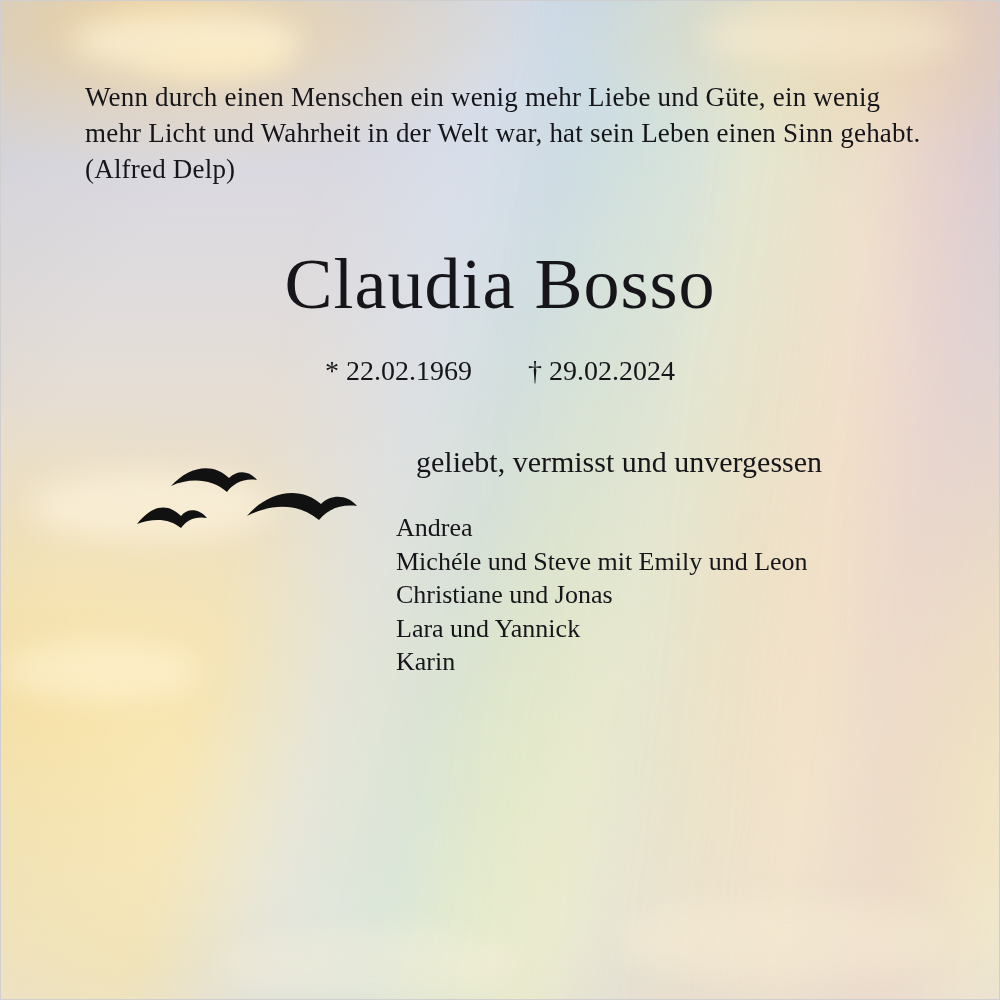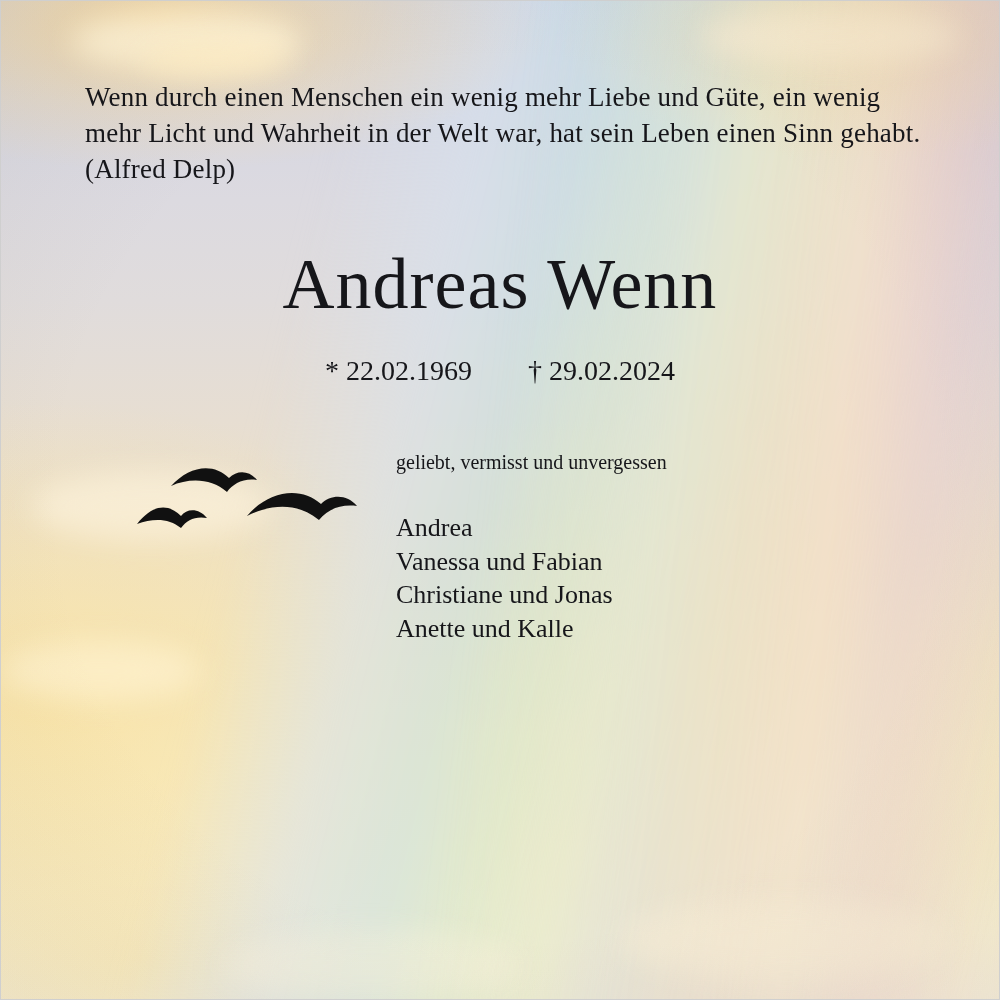--- a/index.html
+++ b/index.html
@@ -133,23 +133,23 @@
     left: 0;
     right: 0;
     top: 352px;
     text-align: center;
     font-size: 28px;
     line-height: 36px;
   }
   .dates .gap { display: inline-block; width: 42px; }
   .dedication {
     position: absolute;
-    left: 395px;
+    left: 415px;
     top: 444px;
-    font-size: 20px;
+    font-size: 30px;
     line-height: 34px;
   }
   .mourners {
     position: absolute;
     left: 395px;
     top: 510px;
     font-size: 26px;
     line-height: 33.5px;
   }
   .mourners div { white-space: nowrap; }
@@ -185,37 +185,38 @@
   <div class="cloud c4"></div>
   <div class="cloud c5"></div>
   <div class="cloud c6"></div>
   <div class="cloud c7"></div>
   <div class="vignette"></div>
 
   <div class="content">
 
     <div class="quote">Wenn durch einen Menschen ein wenig mehr Liebe und Güte, ein wenig mehr Licht und Wahrheit in der Welt war, hat sein Leben einen Sinn gehabt. (Alfred Delp)</div>
 
-    <div class="name">Andreas Wenn</div>
+    <div class="name">Claudia Bosso</div>
 
     <div class="dates">
       <span>*</span>
       <span>22.02.1969</span>
       <span class="gap"></span>
       <span>†</span>
       <span>29.02.2024</span>
     </div>
 
     <div class="dedication">geliebt, vermisst und unvergessen</div>
 
     <div class="mourners">
       <div>Andrea</div>
-      <div>Vanessa und Fabian</div>
+      <div>Michéle und Steve mit Emily und Leon</div>
       <div>Christiane und Jonas</div>
-      <div>Anette und Kalle</div>
+      <div>Lara und Yannick</div>
+      <div>Karin</div>
     </div>
 
 
     <svg class="birds" viewBox="0 0 240 125">
       <path d="M8 78 C22 60, 38 56, 52 70 C58 62, 70 62, 78 72 C66 70, 58 74, 52 82 C40 72, 24 72, 8 78 Z" fill="#111111"></path>
       <path d="M42 40 C60 20, 84 16, 100 32 C108 24, 120 24, 128 34 C114 32, 104 38, 98 46 C82 32, 60 32, 42 40 Z" fill="#111111"></path>
       <path d="M118 70 C140 44, 172 40, 192 58 C202 48, 218 48, 228 60 C210 58, 198 64, 190 74 C168 56, 142 58, 118 70 Z" fill="#111111"></path>
     </svg>
 
   </div>

